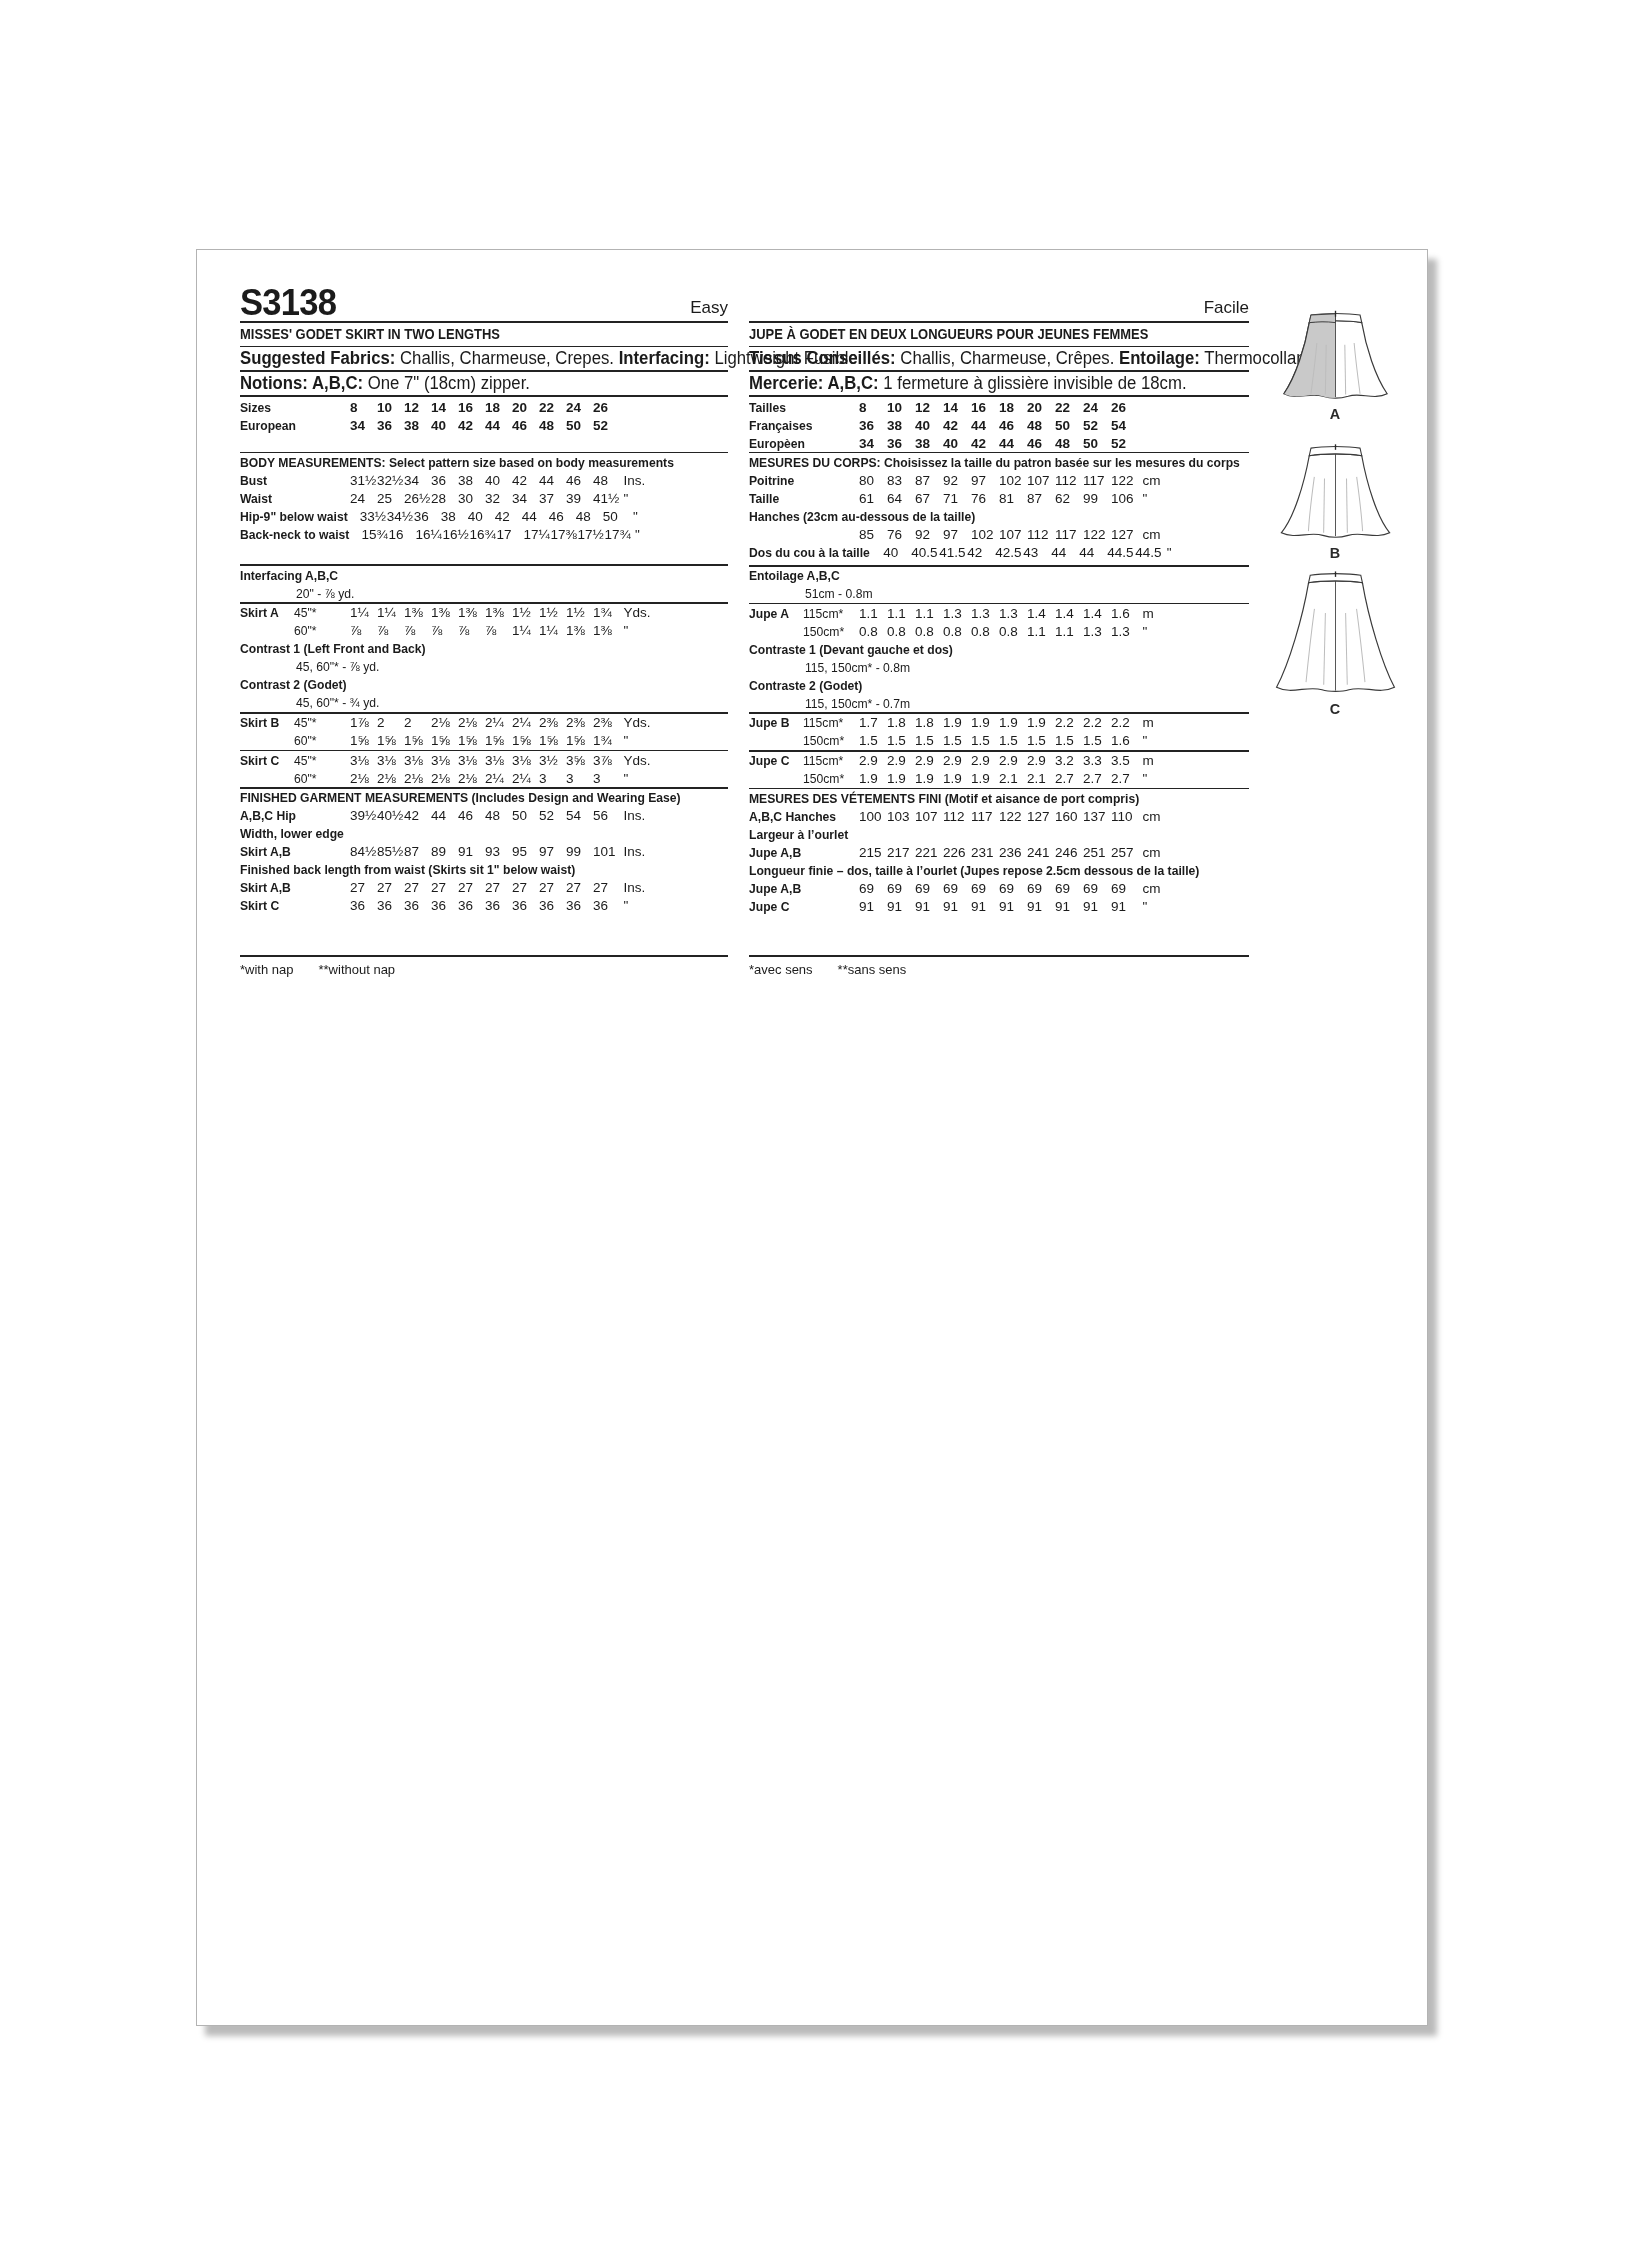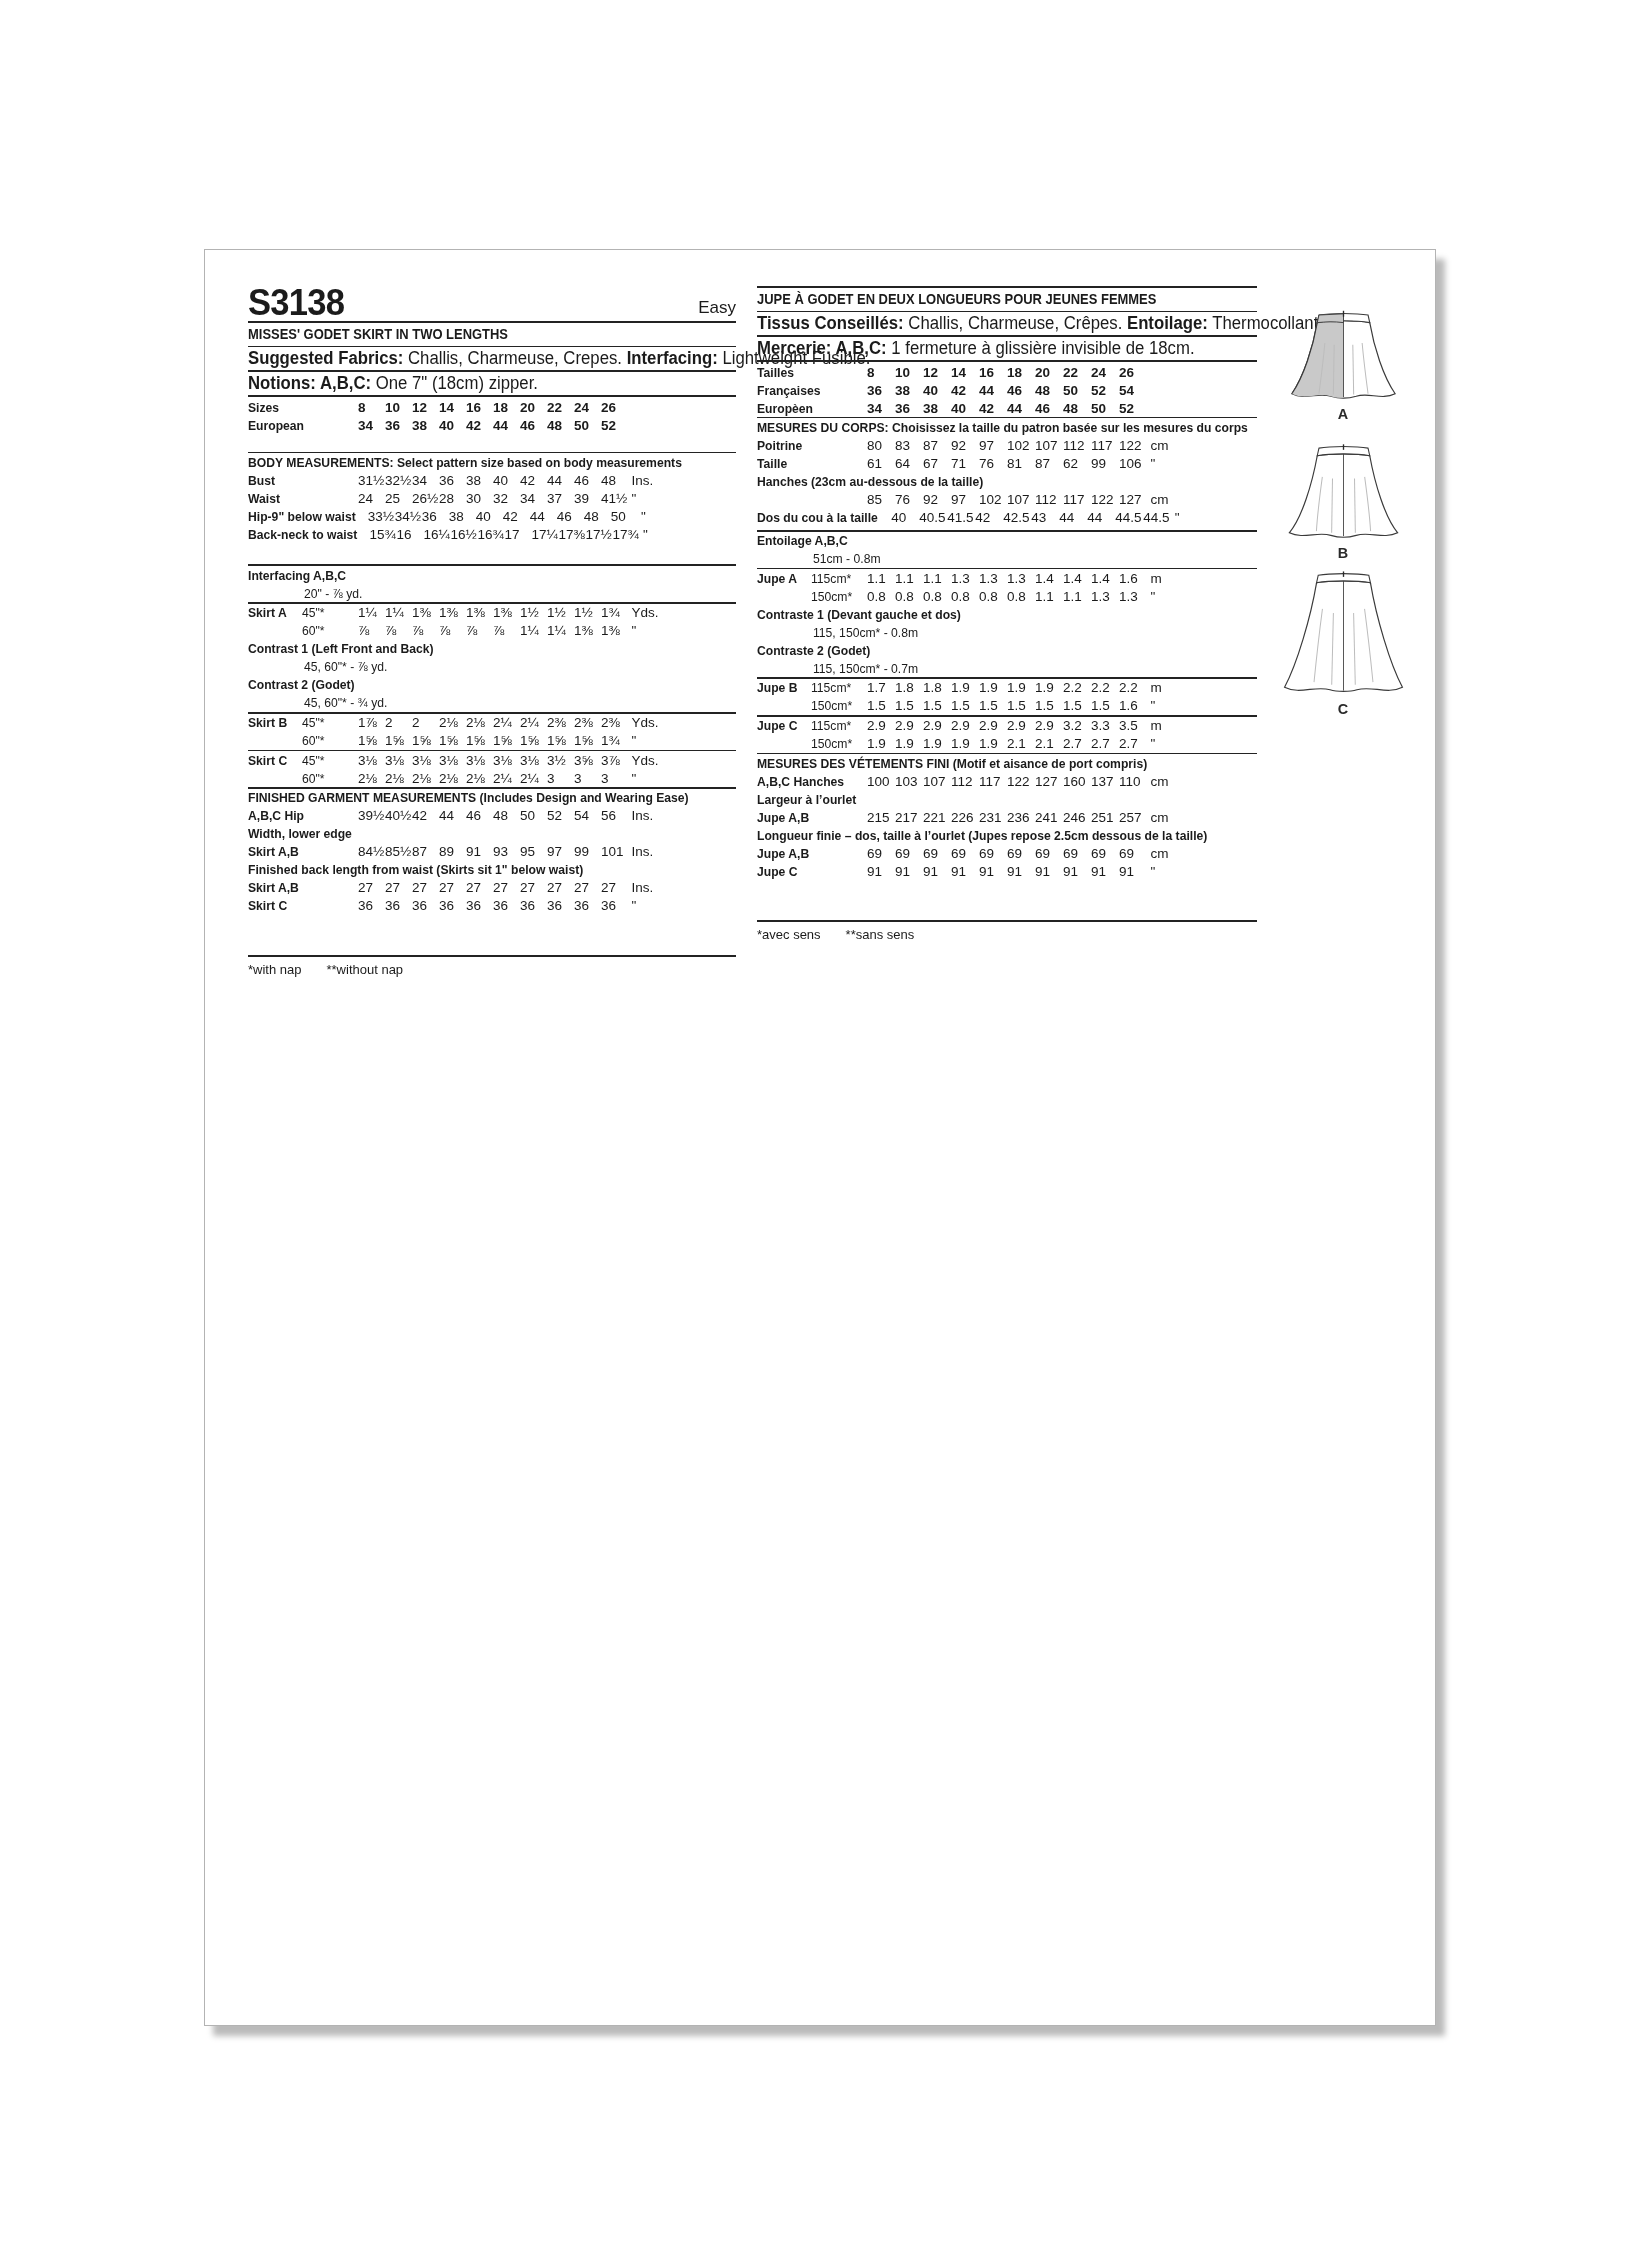--- a/index.html
+++ b/index.html
@@ -1,20 +1,20 @@
 <!DOCTYPE html>
 <html style="font-size:13.5px"><head>
 <meta charset="utf-8">
 <style>
   * { margin:0; padding:0; box-sizing:border-box; }
   html,body { background:#ffffff; }
   body { font-family:"Liberation Sans","DejaVu Sans",sans-serif; color:#1b1b1b; }
   .canvas { position:relative; width:1644px; height:2261px; background:#ffffff; overflow:hidden; }
   .page {
-    position:absolute; left:204px; top:249px; width:1232px; height:1777px;
+    position:absolute; left:196px; top:249px; width:1232px; height:1777px;
     background:#ffffff; border:0.8px solid #b3b3b3;
     box-shadow:9.3px 10px 6px rgba(0,0,0,0.27);
   }
   .col { position:absolute; top:36px; }
   .col-left  { left:43px;  width:488px; }
   .col-right { left:552px; width:500px; }
 
   .hrule { height:1.7px; background:#232323; }
   .rule  { height:1.7px; background:#232323; }
 
@@ -385,20 +385,23 @@
           <div class="gaprow" style="height: 40px;"></div>
           <div class="rule"></div>
         </div>
       <div class="foot-row">
         <span>*with nap</span>
         <span>**without nap</span>
       </div>
     </section>
 
     <section class="col col-right">
+      <div class="code-row" style="justify-content:flex-end;">
+        <span class="difficulty">Facile</span>
+      </div>
       <div class="hrule"></div>
       <div class="title-row">
         <span class="cond">JUPE À GODET EN DEUX LONGUEURS POUR JEUNES FEMMES</span>
       </div>
       <div class="hrule"></div>
       <div class="meta-row">
         <span class="cond-wrap"><span class="b">Tissus Conseillés:</span><span> Challis, Charmeuse, Crêpes. </span><span class="b">Entoilage:</span><span> Thermocollant léger.</span></span>
       </div>
       <div class="hrule"></div>
       <div class="meta-row">

